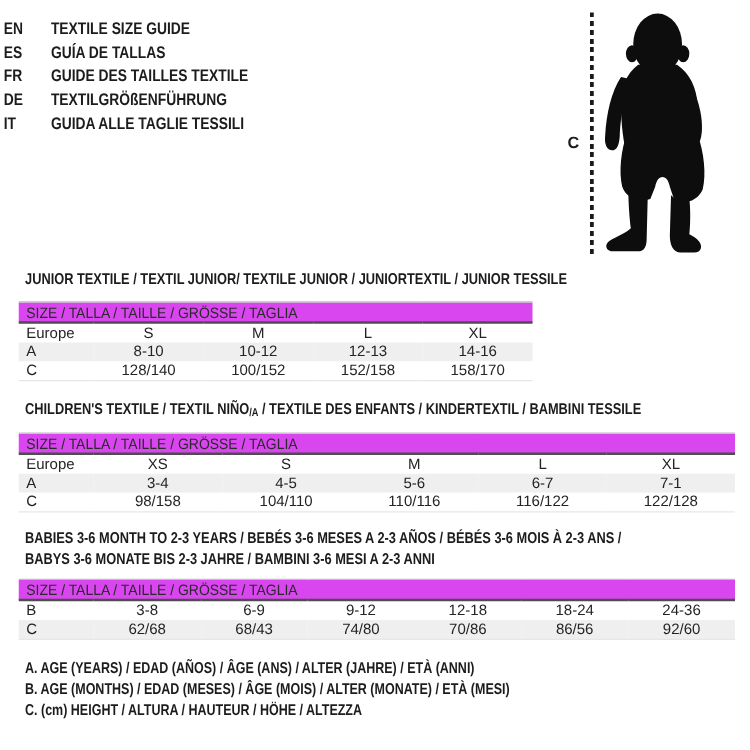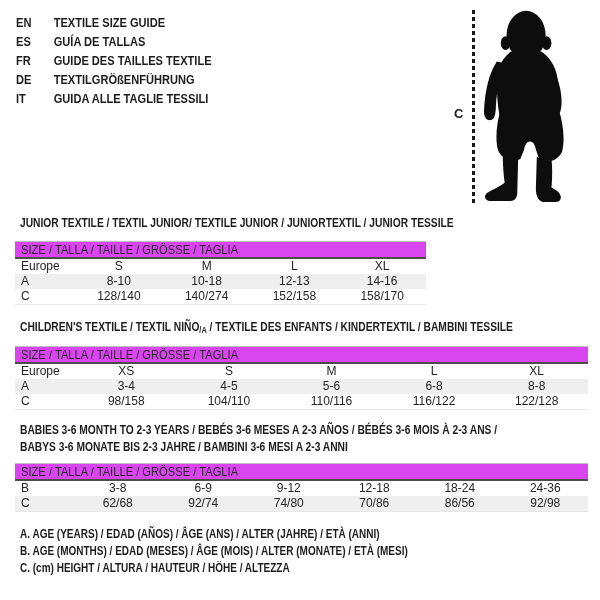--- a/index.html
+++ b/index.html
@@ -5,21 +5,21 @@
   html,body { margin:0; padding:0; }
   body {
     width:600px; height:600px; position:relative; overflow:hidden;
     background:#ffffff; color:#1c1c1c;
     font-family:"Liberation Sans", sans-serif;
     -webkit-font-smoothing:antialiased;
   }
   .abs { position:absolute; }
 
   
-  .langs { left:16px; top:13px; }
+  .langs { left:3px; top:13px; }
   .lang-row {
     display:flex; line-height:19px; font-weight:bold; font-size:13.5px;
     transform:scaleX(0.82); transform-origin:0 0; white-space:nowrap;
   }
   .lang-code { width:46px; flex:0 0 46px; }
 
   
   .fig-dash {
     left:472px; top:10px; width:3px; height:194px;
     background:repeating-linear-gradient(to bottom,#1a1a1a 0 4px,transparent 4px 7px);
@@ -119,28 +119,28 @@
     <tr>
       <td class="lbl">Europe</td>
       <td>S</td>
       <td>M</td>
       <td>L</td>
       <td>XL</td>
     </tr>
     <tr class="shade">
       <td class="lbl">A</td>
       <td>8-10</td>
-      <td>10-18</td>
+      <td>10-12</td>
       <td>12-13</td>
       <td>14-16</td>
     </tr>
     <tr>
       <td class="lbl">C</td>
       <td>128/140</td>
-      <td>140/274</td>
+      <td>100/152</td>
       <td>152/158</td>
       <td>158/170</td>
     </tr>
   </tbody>
 </table>
 
 <div class="abs tbl-title" id="t2-title">
   <span>CHILDREN'S TEXTILE / TEXTIL NIÑO</span><span class="subsc">/A</span><span> / TEXTILE DES ENFANTS / KINDERTEXTIL / BAMBINI TESSILE</span>
 </div>
 <table class="abs size" id="t2">
@@ -164,22 +164,22 @@
       <td>S</td>
       <td>M</td>
       <td>L</td>
       <td>XL</td>
     </tr>
     <tr class="shade">
       <td class="lbl">A</td>
       <td>3-4</td>
       <td>4-5</td>
       <td>5-6</td>
-      <td>6-8</td>
-      <td>8-8</td>
+      <td>6-7</td>
+      <td>7-1</td>
     </tr>
     <tr>
       <td class="lbl">C</td>
       <td>98/158</td>
       <td>104/110</td>
       <td>110/116</td>
       <td>116/122</td>
       <td>122/128</td>
     </tr>
   </tbody>
@@ -210,25 +210,25 @@
       <td>3-8</td>
       <td>6-9</td>
       <td>9-12</td>
       <td>12-18</td>
       <td>18-24</td>
       <td>24-36</td>
     </tr>
     <tr class="shade">
       <td class="lbl">C</td>
       <td>62/68</td>
-      <td>92/74</td>
+      <td>68/43</td>
       <td>74/80</td>
       <td>70/86</td>
       <td>86/56</td>
-      <td>92/98</td>
+      <td>92/60</td>
     </tr>
   </tbody>
 </table>
 
 <div class="abs legend">
   <div class="legend-line">A. AGE (YEARS) / EDAD (AÑOS) / ÂGE (ANS) / ALTER (JAHRE) / ETÀ (ANNI)</div>
   <div class="legend-line">B. AGE (MONTHS) / EDAD (MESES) / ÂGE (MOIS) / ALTER (MONATE) / ETÀ (MESI)</div>
   <div class="legend-line">C. (cm) HEIGHT / ALTURA / HAUTEUR / HÖHE / ALTEZZA</div>
 </div>
 

